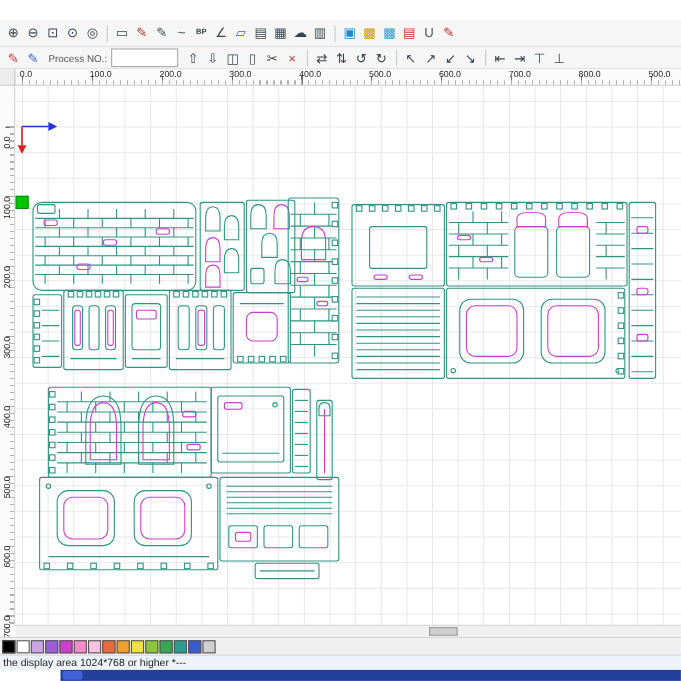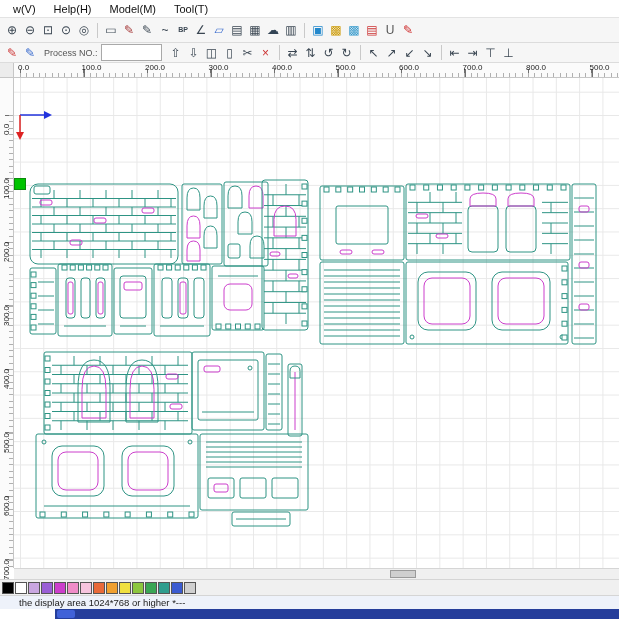--- a/index.html
+++ b/index.html
@@ -64,39 +64,33 @@
                   border:1px solid #9a9a9a;box-sizing:border-box;}
 
   
   #palette{position:absolute;left:0;top:579px;width:619px;height:16px;background:#f0f0f0;
            display:flex;align-items:center;padding-left:2px;box-sizing:border-box;
            border-top:1px solid #d5d5d5;}
   .swatch{width:12px;height:12px;border:1px solid #555;box-sizing:border-box;margin-right:1px;cursor:default;}
 
   
   #status{position:absolute;left:0;top:595px;width:619px;height:14px;background:#eef2fa;
-          border-top:1px solid #d5d5d5;display:flex;align-items:center;padding-left:19px;
+          border-top:1px solid #d5d5d5;display:flex;align-items:center;padding-left:3px;
           box-sizing:border-box;font-size:9.5px;color:#222;}
 
   
   #task{position:absolute;left:0;top:609px;width:619px;height:10px;background:#fff;}
   #task .task-main{position:absolute;left:55px;right:0;top:0;bottom:0;background:#253e9b;}
   #task .task-btn{position:absolute;left:57px;top:1px;width:18px;height:8px;background:#4062d8;border-radius:2px;}
 </style>
 </head>
 <body>
 
 <div class="app">
 
-  <div id="menubar">
-      <span class="menu-item">w(V)</span>
-      <span class="menu-item">Help(H)</span>
-      <span class="menu-item">Model(M)</span>
-      <span class="menu-item">Tool(T)</span>
-    </div>
 
   <div id="tb1" class="toolbar">
       <span class="ticon">⊕</span>
       <span class="ticon">⊖</span>
       <span class="ticon">⊡</span>
       <span class="ticon">⊙</span>
       <span class="ticon">◎</span>
       <span class="tsep"></span>
       <span class="ticon">▭</span>
       <span class="ticon" style="color: rgb(163, 51, 51);">✎</span>

